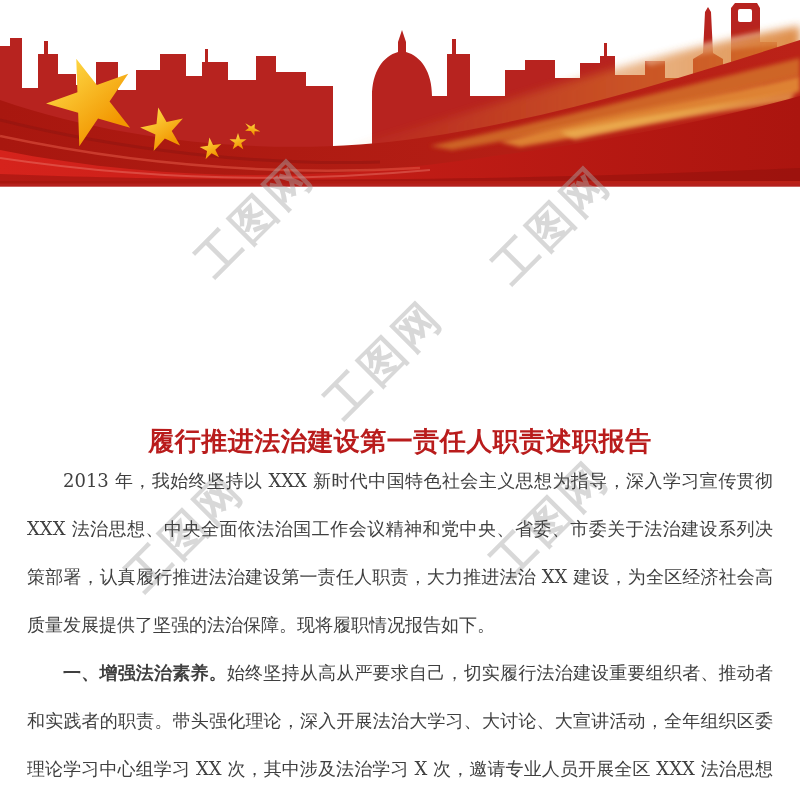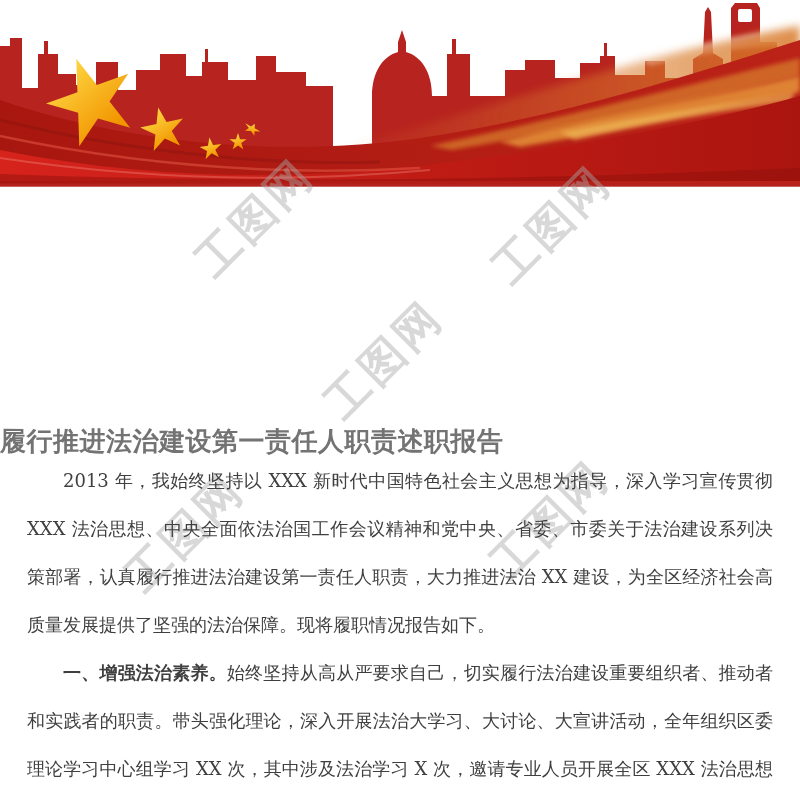--- a/index.html
+++ b/index.html
@@ -8,22 +8,22 @@
     overflow:hidden;font-family:"DejaVu Serif","Liberation Serif",serif;
   }
   .header-banner{position:absolute;top:0;left:0;width:800px;height:195px;z-index:1;}
   .wm-layer{position:absolute;top:0;left:0;width:800px;height:800px;z-index:5;pointer-events:none;}
   .wm{
     position:absolute;font-family:"DejaVu Sans","Liberation Sans",sans-serif;
     font-weight:bold;font-size:44px;letter-spacing:4px;white-space:nowrap;
     transform:translate(-50%,-50%) rotate(-45deg);
   }
   .doc-title{
-    position:absolute;top:407px;left:0;width:800px;text-align:left;
-    font-size:26px;font-weight:bold;letter-spacing:0.5px;color:#737373;z-index:10;
+    position:absolute;top:407px;left:0;width:800px;text-align:center;
+    font-size:26px;font-weight:bold;letter-spacing:0.5px;color:#b91c1c;z-index:10;
   }
   .doc-body{
     position:absolute;top:457px;left:27px;width:746px;z-index:10;
     font-size:18px;line-height:48px;color:#3f3f3f;text-align:justify;
   }
   .para{margin:0;text-indent:2em;}
   .run-bold{font-weight:bold;}
 </style>
 </head>
 <body>

